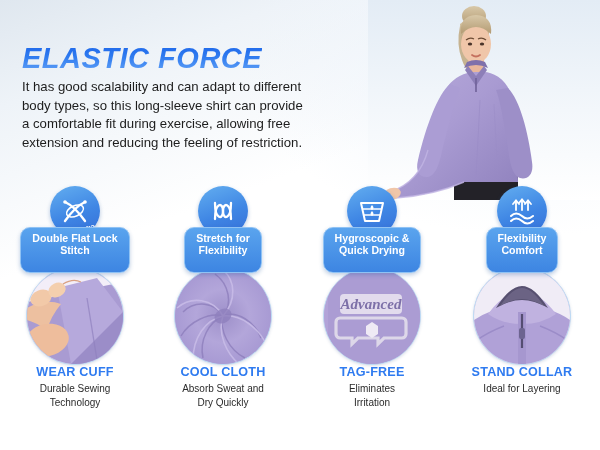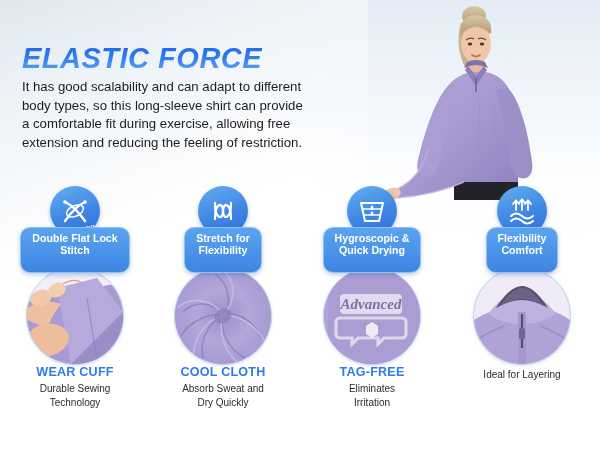--- a/index.html
+++ b/index.html
@@ -270,16 +270,17 @@
         <path d="M14 46 q16 -22 34 -22 q18 0 34 22 q-14 10 -34 10 q-20 0 -34 -10 Z" fill="#c0b2e0"></path>
         <path d="M22 40 q14 -22 26 -22 q12 0 26 22 q-14 -8 -26 -8 q-12 0 -26 8 Z" fill="#575070"></path>
         <path d="M26 38 q12 -18 22 -18 q10 0 22 18 q-12 -7 -22 -7 q-10 0 -22 7 Z" fill="#6b6384"></path>
         <path d="M44 44 L52 44 L52 96 L44 96 Z" fill="#a697cf"></path>
         <line x1="48" y1="46" x2="48" y2="80" stroke="#554d72" stroke-width="2.2"></line>
         <rect x="45" y="60" width="6" height="11" rx="2" fill="#6d6490"></rect>
         <path d="M66 58 q16 6 30 16" stroke="#9b8cc8" stroke-width="1.4" fill="none"></path>
         <path d="M30 58 q-16 6 -30 16" stroke="#9b8cc8" stroke-width="1.4" fill="none"></path>
       </svg>
     </div>
+    <div class="cap-title">STAND COLLAR</div>
     <div class="cap-sub">Ideal for Layering</div>
   </div>
 
 </div>
 
 </body></html>

